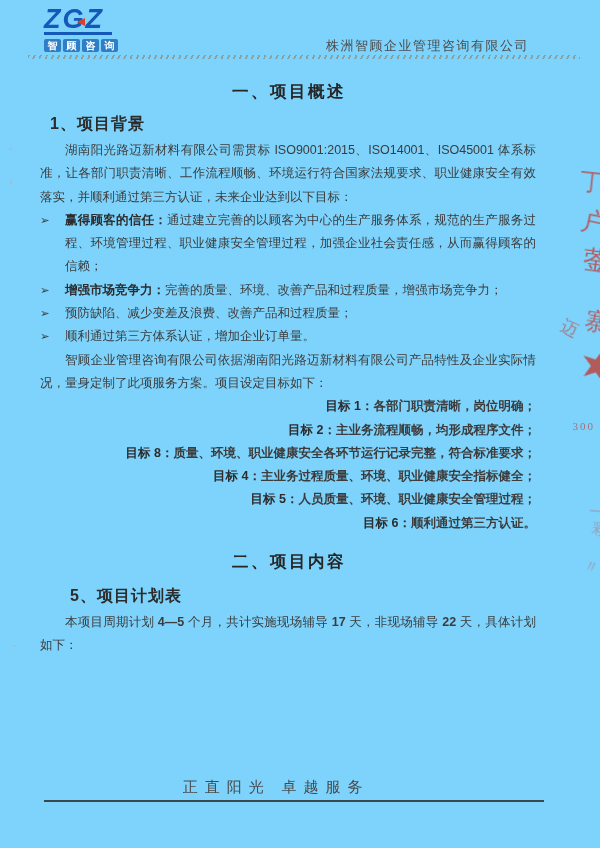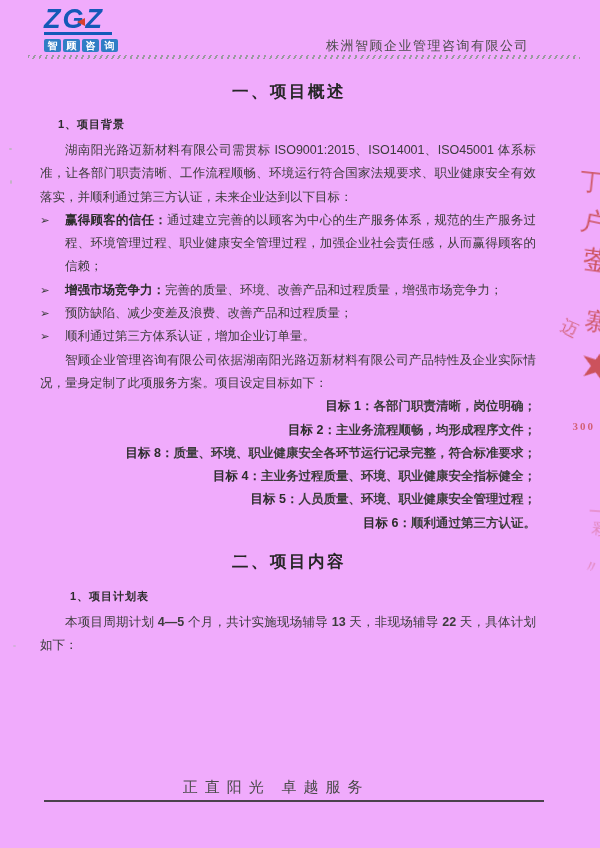--- a/index.html
+++ b/index.html
@@ -1,18 +1,18 @@
 <!DOCTYPE html>
 <html><head>
 <meta charset="utf-8">
 <style>
   html,body{margin:0;padding:0;background:#e8e8e8;}
   .page{
     position:relative;width:600px;height:848px;margin:0 auto;
-    background:#f0abfc;overflow:hidden;
+    background:#7dd3fc;overflow:hidden;
     font-family:"Liberation Sans","DejaVu Sans",sans-serif;
     color:#3c3c3c;
   }
   
   .header{position:absolute;top:0;left:0;right:0;height:64px;}
   .logo{position:absolute;left:44px;top:7px;width:110px;}
   .logo-zgz{
     font-size:27px;font-weight:800;font-style:italic;line-height:24px;
     color:#1459b8;letter-spacing:2px;
   }
@@ -40,22 +40,22 @@
   .content{
     position:absolute;left:40px;top:80px;width:496px;
     font-size:12.5px;line-height:23.3px;text-align:justify;
   }
   .h1{
     font-size:16.5px;font-weight:bold;color:#262626;letter-spacing:2.5px;
     line-height:23px;margin:0 0 11px 2px;text-align:center;
   }
   .h1.second{margin-top:15px;}
   .sub{
-    font-weight:bold;font-size:11px;color:#2c2c2c;letter-spacing:1px;
-    line-height:20px;margin:0 0 5px 18px;text-align:left;
+    font-weight:bold;font-size:16px;color:#2c2c2c;letter-spacing:1px;
+    line-height:20px;margin:0 0 5px 10px;text-align:left;
   }
   .sub-indent{margin-left:30px;margin-top:13px;}
   .para{margin:0;text-indent:2em;}
   .bullet{display:flex;}
   .bullet .mk{flex:none;width:25px;font-size:11.5px;color:#3a3a3a;}
   .bullet .bt{flex:1;text-align:justify;}
   .bullet b,.goal b{color:#2d2d2d;}
   .goal{padding-left:28px;text-align:right;font-weight:bold;}
   .bold-run{font-weight:bold;}
   
@@ -70,21 +70,21 @@
     position:absolute;color:#c23a30;z-index:3;line-height:1;
     font-family:"Liberation Serif","DejaVu Serif",serif;
     filter:blur(.3px);pointer-events:none;
   }
   .s1{top:170px;right:-4px;font-size:24px;opacity:.7;transform:rotate(6deg);}
   .s2{top:210px;right:-7px;font-size:26px;opacity:.75;transform:rotate(12deg);}
   .s3{top:248px;right:-9px;font-size:26px;opacity:.78;transform:rotate(8deg);}
   .s4{top:320px;right:22px;font-size:17px;opacity:.6;transform:rotate(24deg);}
   .s5{top:310px;right:-9px;font-size:24px;opacity:.75;transform:rotate(10deg);}
   .s6{top:344px;right:-17px;font-size:44px;opacity:.78;transform:rotate(18deg);}
-  .s7{top:421px;right:5px;font-size:11px;opacity:.65;letter-spacing:2px;font-weight:bold;}
+  .s7{top:421px;right:5px;font-size:11px;opacity:.65;letter-spacing:2px;font-weight:normal;}
   .s8{top:505px;right:-2px;font-size:13px;opacity:.4;transform:rotate(4deg);}
   .s9{top:522px;right:-7px;font-size:15px;opacity:.32;transform:rotate(10deg);}
   .s10{top:558px;right:0px;font-size:18px;opacity:.3;transform:rotate(14deg);}
   
   .speck{position:absolute;background:#b2b7b1;border-radius:50%;width:3px;height:2px;opacity:.8;}
   .n1{left:9px;top:148px;}
   .n2{left:10px;top:180px;width:2px;height:4px;}
   .n3{left:13px;top:645px;opacity:.5;}
 </style>
 </head>
@@ -135,22 +135,22 @@
     <p class="para">智顾企业管理咨询有限公司依据湖南阳光路迈新材料有限公司产品特性及企业实际情况，量身定制了此项服务方案。项目设定目标如下：</p>
 
     <div class="goal"><b>目标 1：</b><span>各部门职责清晰，岗位明确；</span></div>
     <div class="goal"><b>目标 2：</b><span>主业务流程顺畅，均形成程序文件；</span></div>
     <div class="goal"><b>目标 8：</b><span>质量、环境、职业健康安全各环节运行记录完整，符合标准要求；</span></div>
     <div class="goal"><b>目标 4：</b><span>主业务过程质量、环境、职业健康安全指标健全；</span></div>
     <div class="goal"><b>目标 5：</b><span>人员质量、环境、职业健康安全管理过程；</span></div>
     <div class="goal"><b>目标 6：</b><span>顺利通过第三方认证。</span></div>
 
     <div class="h1 second">二、项目内容</div>
-    <div class="sub sub-indent">1、项目计划表</div>
-    <p class="para"><span>本项目周期计划 </span><span class="bold-run">4—5</span><span> 个月，共计实施现场辅导 </span><span class="bold-run">13</span><span> 天，非现场辅导 </span><span class="bold-run">22</span><span> 天，具体计划如</span><span>下：</span></p>
+    <div class="sub sub-indent">5、项目计划表</div>
+    <p class="para"><span>本项目周期计划 </span><span class="bold-run">4—5</span><span> 个月，共计实施现场辅导 </span><span class="bold-run">17</span><span> 天，非现场辅导 </span><span class="bold-run">22</span><span> 天，具体计划如</span><span>下：</span></p>
   </div>
 
   <span class="seal s1">丁</span>
   <span class="seal s2">户</span>
   <span class="seal s3">蓥</span>
   <span class="seal s4">迈</span>
   <span class="seal s5">寨</span>
   <span class="seal s6">★</span>
   <span class="seal s7">300</span>
   <span class="seal s8">一</span>

